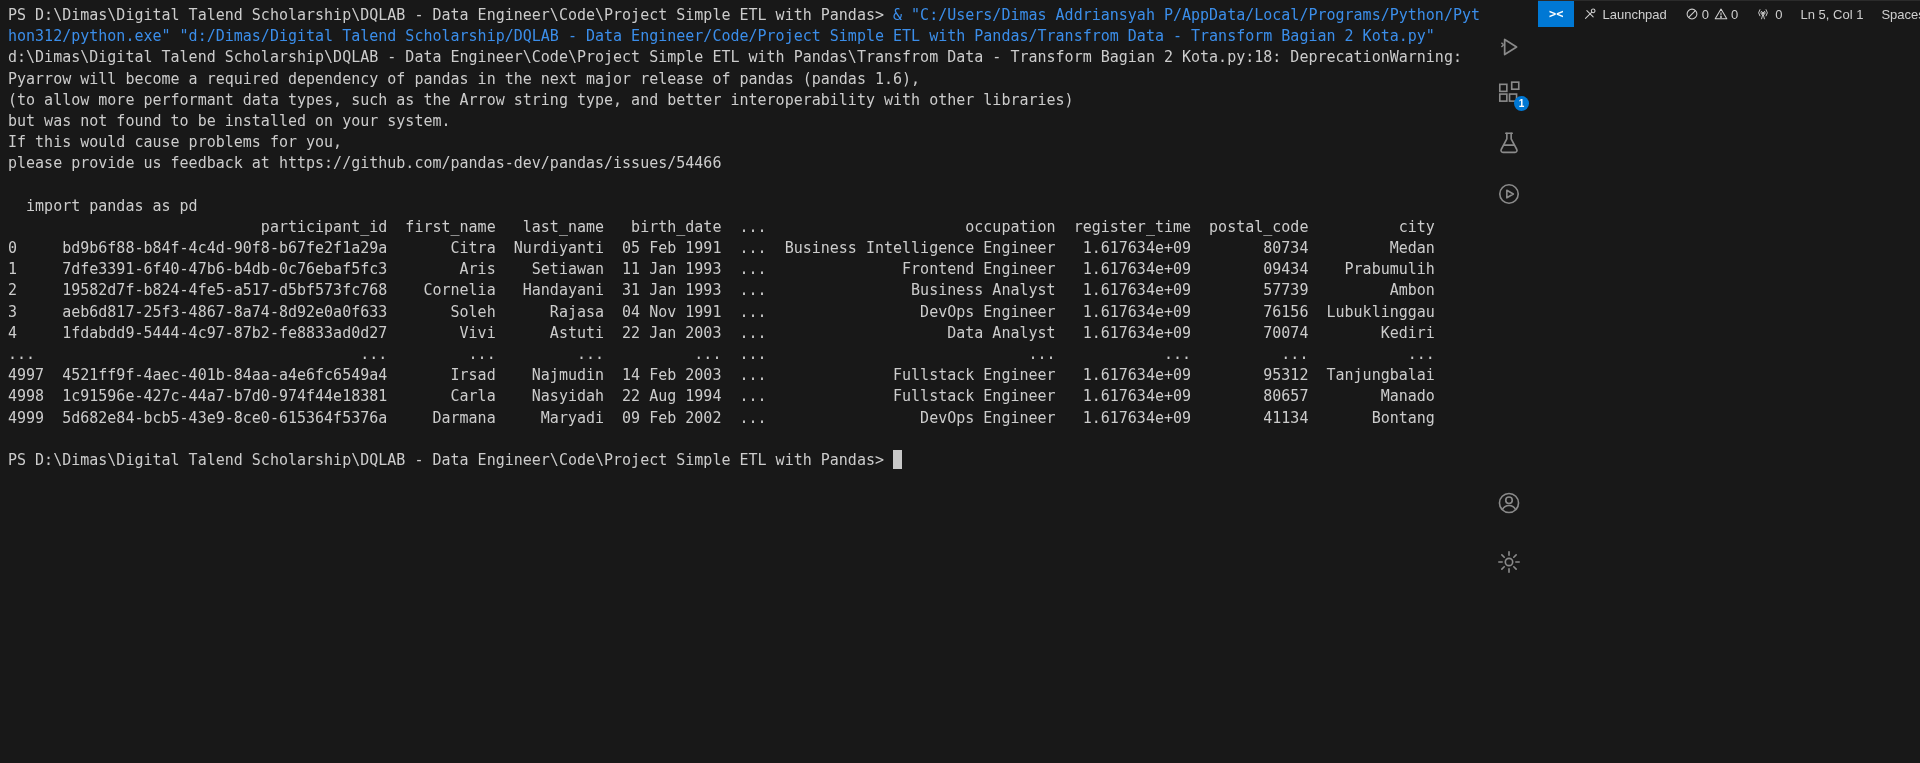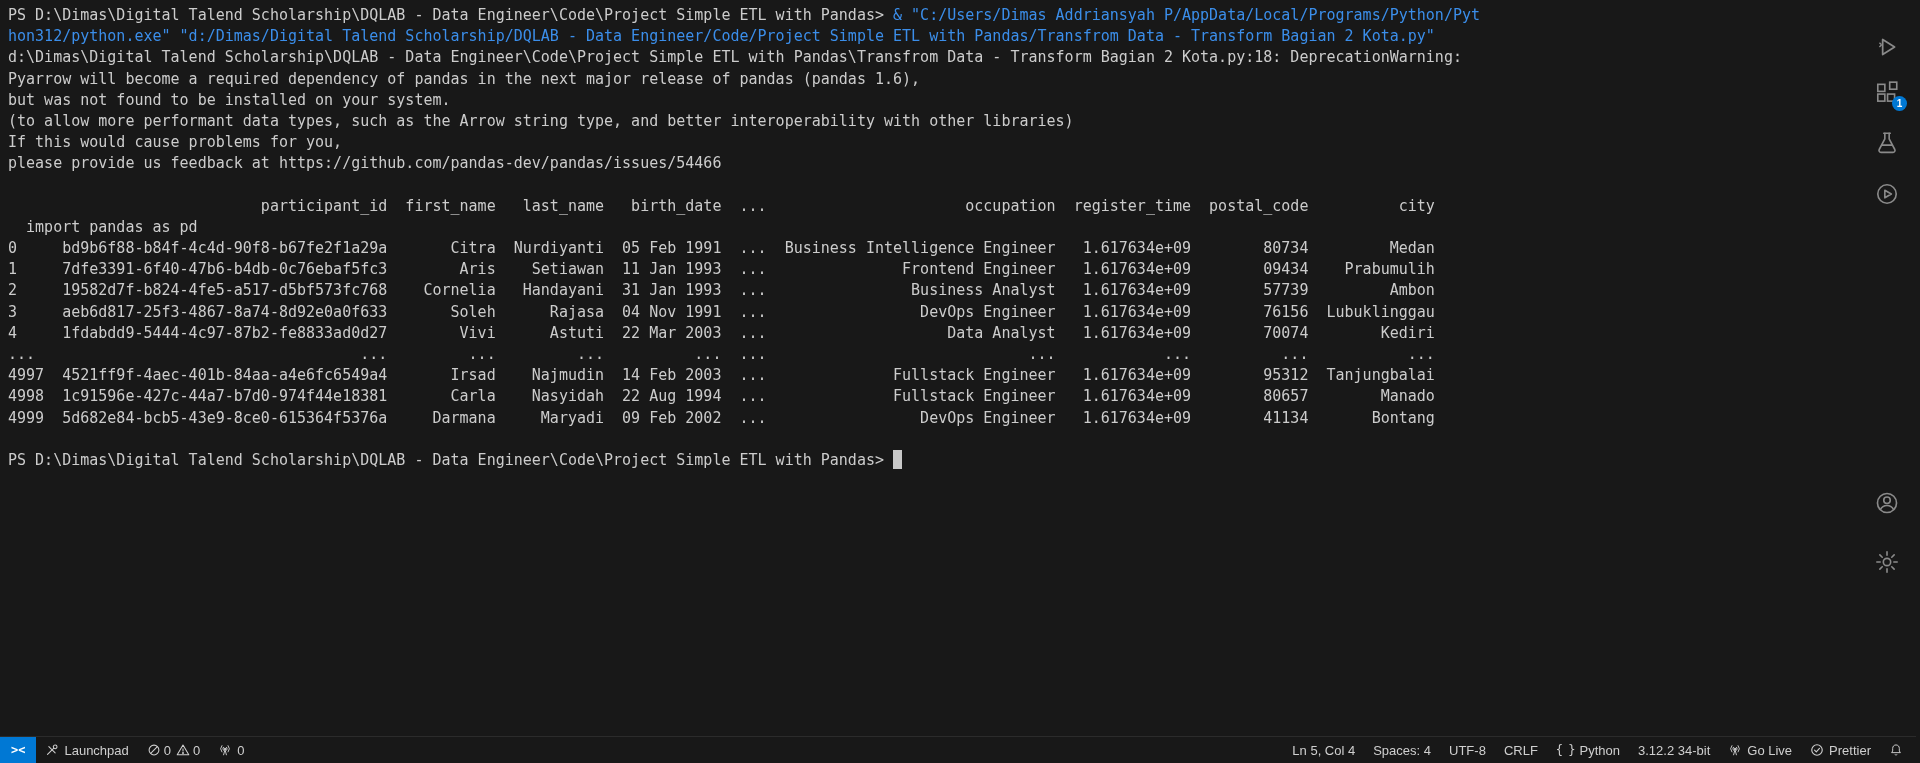--- a/index.html
+++ b/index.html
@@ -3,21 +3,21 @@
 <meta charset="utf-8">
 <style>
   * { box-sizing: border-box; }
   html, body { margin: 0; padding: 0; }
   body {
     width: 1920px; height: 763px;
     background: #181818;
     overflow: hidden;
     font-family: "Liberation Sans", sans-serif;
   }
-  .window { width: 1916px; height: 763px; display: flex; flex-direction: column; }
+  .window { width: 1916px; height: 763px; display: flex; flex-direction: row; }
   .main { flex: 1; display: flex; min-height: 0; }
 
   
   .terminal {
     flex: 1;
     padding: 5px 0 0 8px;
     overflow: hidden;
     font-family: "DejaVu Sans Mono", "Liberation Mono", monospace;
     font-size: 15px;
     line-height: 21.2px;
@@ -69,32 +69,32 @@
 
 <div class="window">
   <div class="main">
 
     <div class="terminal">
       <div id="terminal-output">
           <div class="tline"><span class="c-fg">PS D:\Dimas\Digital Talend Scholarship\DQLAB - Data Engineer\Code\Project Simple ETL with Pandas&gt; </span><span class="c-blue">&amp; "C:/Users/Dimas Addriansyah P/AppData/Local/Programs/Python/Pyt</span></div>
           <div class="tline"><span class="c-blue">hon312/python.exe" "d:/Dimas/Digital Talend Scholarship/DQLAB - Data Engineer/Code/Project Simple ETL with Pandas/Transfrom Data - Transform Bagian 2 Kota.py"</span></div>
           <div class="tline"><span class="c-fg">d:\Dimas\Digital Talend Scholarship\DQLAB - Data Engineer\Code\Project Simple ETL with Pandas\Transfrom Data - Transform Bagian 2 Kota.py:18: DeprecationWarning:</span></div>
           <div class="tline"><span class="c-fg">Pyarrow will become a required dependency of pandas in the next major release of pandas (pandas 1.6),</span></div>
+          <div class="tline"><span class="c-fg">(to allow more performant data types, such as the Arrow string type, and better interoperability with other libraries)</span></div>
           <div class="tline"><span class="c-fg">but was not found to be installed on your system.</span></div>
-          <div class="tline"><span class="c-fg">(to allow more performant data types, such as the Arrow string type, and better interoperability with other libraries)</span></div>
           <div class="tline"><span class="c-fg">If this would cause problems for you,</span></div>
           <div class="tline"><span class="c-fg">please provide us feedback at https://github.com/pandas-dev/pandas/issues/54466</span></div>
           <div class="tline">&nbsp;</div>
+          <div class="tline"><span class="c-fg">  import pandas as pd</span></div>
           <div class="tline"><span class="c-fg">                            participant_id  first_name   last_name   birth_date  ...                      occupation  register_time  postal_code          city</span></div>
-          <div class="tline"><span class="c-fg">  import pandas as pd</span></div>
           <div class="tline"><span class="c-fg">0     bd9b6f88-b84f-4c4d-90f8-b67fe2f1a29a       Citra  Nurdiyanti  05 Feb 1991  ...  Business Intelligence Engineer   1.617634e+09        80734         Medan</span></div>
           <div class="tline"><span class="c-fg">1     7dfe3391-6f40-47b6-b4db-0c76ebaf5fc3        Aris    Setiawan  11 Jan 1993  ...               Frontend Engineer   1.617634e+09        09434    Prabumulih</span></div>
           <div class="tline"><span class="c-fg">2     19582d7f-b824-4fe5-a517-d5bf573fc768    Cornelia   Handayani  31 Jan 1993  ...                Business Analyst   1.617634e+09        57739         Ambon</span></div>
           <div class="tline"><span class="c-fg">3     aeb6d817-25f3-4867-8a74-8d92e0a0f633       Soleh      Rajasa  04 Nov 1991  ...                 DevOps Engineer   1.617634e+09        76156  Lubuklinggau</span></div>
-          <div class="tline"><span class="c-fg">4     1fdabdd9-5444-4c97-87b2-fe8833ad0d27        Vivi      Astuti  22 Mar 2003  ...                    Data Analyst   1.617634e+09        70074        Kediri</span></div>
+          <div class="tline"><span class="c-fg">4     1fdabdd9-5444-4c97-87b2-fe8833ad0d27        Vivi      Astuti  22 Jan 2003  ...                    Data Analyst   1.617634e+09        70074        Kediri</span></div>
           <div class="tline"><span class="c-fg">...                                    ...         ...         ...          ...  ...                             ...            ...          ...           ...</span></div>
           <div class="tline"><span class="c-fg">4997  4521ff9f-4aec-401b-84aa-a4e6fc6549a4       Irsad    Najmudin  14 Feb 2003  ...              Fullstack Engineer   1.617634e+09        95312  Tanjungbalai</span></div>
           <div class="tline"><span class="c-fg">4998  1c91596e-427c-44a7-b7d0-974f44e18381       Carla    Nasyidah  22 Aug 1994  ...              Fullstack Engineer   1.617634e+09        80657        Manado</span></div>
           <div class="tline"><span class="c-fg">4999  5d682e84-bcb5-43e9-8ce0-615364f5376a     Darmana     Maryadi  09 Feb 2002  ...                 DevOps Engineer   1.617634e+09        41134       Bontang</span></div>
           <div class="tline">&nbsp;</div>
           <div class="tline"><span class="c-fg">PS D:\Dimas\Digital Talend Scholarship\DQLAB - Data Engineer\Code\Project Simple ETL with Pandas&gt; </span><span class="c-cursor"> </span></div>
         </div>
     </div>
 
     <div class="activity-bar">
@@ -194,21 +194,21 @@
           <circle cx="8" cy="6.7" r="0.9" fill="currentColor"></circle>
           <path d="M8 7.6L6.4 13.5M8 7.6l1.6 5.9"></path>
         </svg>
       </span>
       <span>0</span>
     </div>
 
     <div class="sb-right">
 
       <div class="sb-item">
-        <span>Ln 5, Col 4</span>
+        <span>Ln 5, Col 1</span>
       </div>
 
       <div class="sb-item">
         <span>Spaces: 4</span>
       </div>
 
       <div class="sb-item">
         <span>UTF-8</span>
       </div>
 

